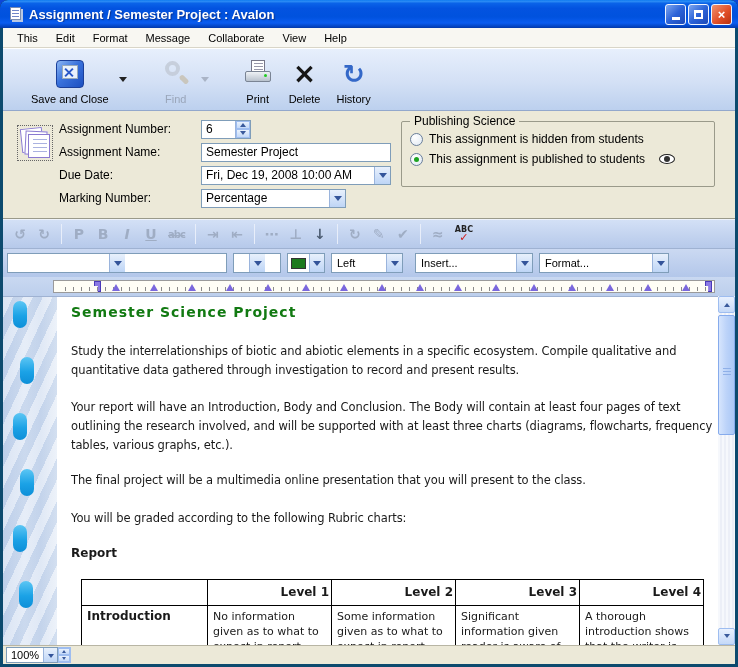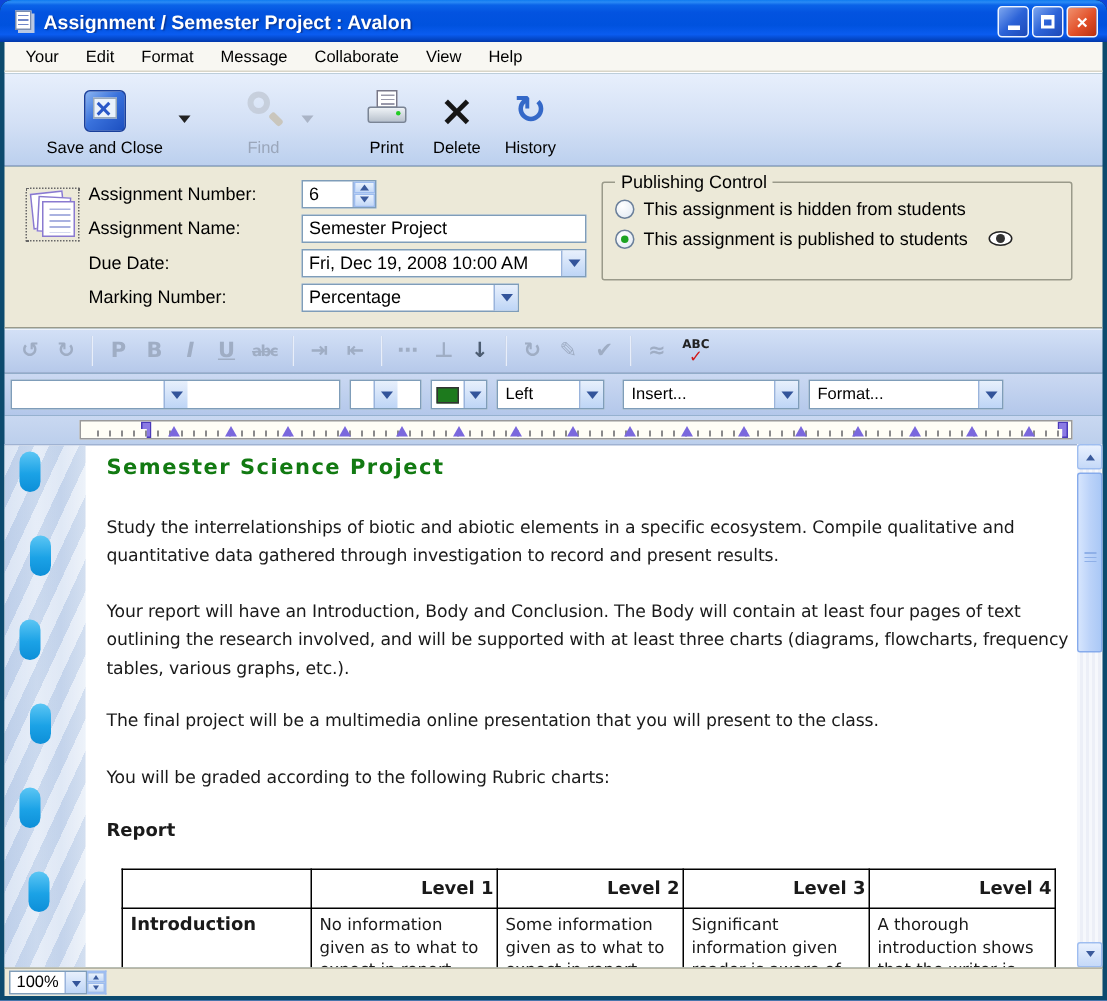--- a/index.html
+++ b/index.html
@@ -188,21 +188,21 @@
       <div class="win-btn blue">
           <div class="glyph-max"></div>
         </div>
       <div class="win-btn red">
           <span>×</span>
         </div>
     </div>
   </div>
 
   <div class="menubar">
-    <span class="menu-item">Your</span>
+    <span class="menu-item">This</span>
     <span class="menu-item">Edit</span>
     <span class="menu-item">Format</span>
     <span class="menu-item">Message</span>
     <span class="menu-item">Collaborate</span>
     <span class="menu-item">View</span>
     <span class="menu-item">Help</span>
   </div>
 
   <div class="toolbar">
     <div class="tb-btn">
@@ -289,21 +289,21 @@
 
     <div class="form-row" style="top:77px;">
       <div class="form-label">Marking Number:</div>
       <div class="field" style="width:145px;">
         <div class="val">Percentage</div>
         <div class="combo-btn"></div>
       </div>
     </div>
 
     <div class="pub-group">
-      <div class="pub-title">Publishing Control</div>
+      <div class="pub-title">Publishing Science</div>
       <div class="pub-row" style="top:10px;align-items:flex-end;">
         <div class="radio"></div>
         <span>This assignment is hidden from students</span>
       </div>
       <div class="pub-row" style="top:30px;">
         <div class="radio sel"></div>
         <span>This assignment is published to students</span>
         <div class="eye">
             <div class="outline"></div>
             <div class="pupil"></div>

